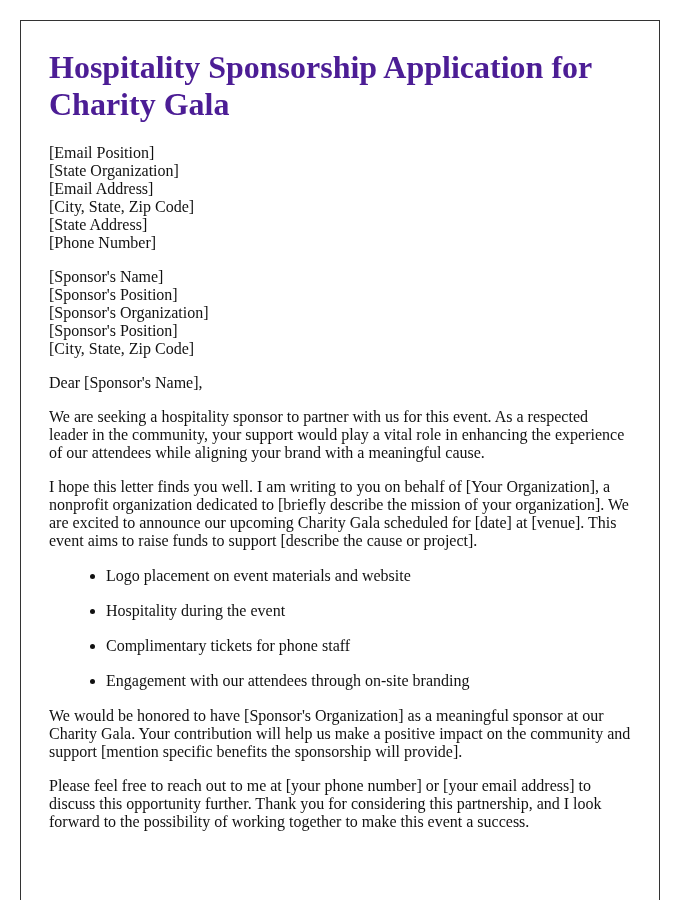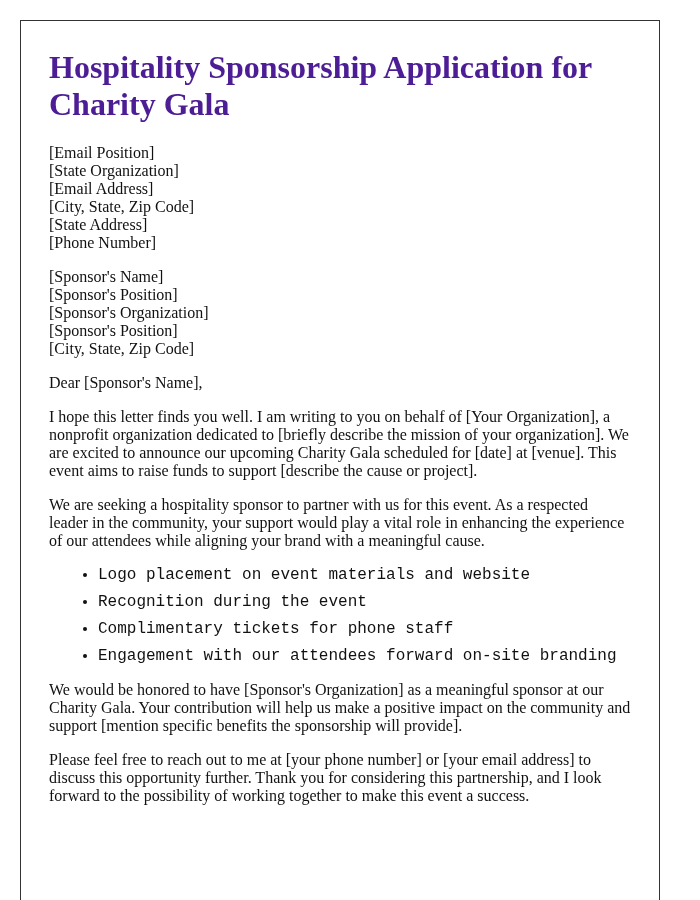--- a/index.html
+++ b/index.html
@@ -46,22 +46,21 @@
     .block div {
       white-space: nowrap;
     }
     ul {
       margin: 0 0 16px 0;
       padding-left: 40px;
       font-size: 16px;
       line-height: 18px;
     }
     li {
-      margin: 9px;
-      font-family: Liberation Mono, monospace;
+      margin: 17px;
     }
   </style>
 </head>
 <body>
 
 <div class="page">
   <h1>Hospitality Sponsorship Application for Charity Gala</h1>
 
 
   <div class="block">
@@ -76,25 +75,25 @@
   <div class="block">
     <div>[Sponsor's Name]</div>
     <div>[Sponsor's Position]</div>
     <div>[Sponsor's Organization]</div>
     <div>[Sponsor's Position]</div>
     <div>[City, State, Zip Code]</div>
   </div>
 
   <p>Dear [Sponsor's Name],</p>
 
+  <p>We are seeking a hospitality sponsor to partner with us for this event. As a respected leader in the community, your support would play a vital role in enhancing the experience of our attendees while aligning your brand with a meaningful cause.</p>
   <p>I hope this letter finds you well. I am writing to you on behalf of [Your Organization], a nonprofit organization dedicated to [briefly describe the mission of your organization]. We are excited to announce our upcoming Charity Gala scheduled for [date] at [venue]. This event aims to raise funds to support [describe the cause or project].</p>
-  <p>We are seeking a hospitality sponsor to partner with us for this event. As a respected leader in the community, your support would play a vital role in enhancing the experience of our attendees while aligning your brand with a meaningful cause.</p>
 
   <ul>
     <li>Logo placement on event materials and website</li>
-    <li>Recognition during the event</li>
+    <li>Hospitality during the event</li>
     <li>Complimentary tickets for phone staff</li>
-    <li>Engagement with our attendees forward on-site branding</li>
+    <li>Engagement with our attendees through on-site branding</li>
   </ul>
 
   <p>We would be honored to have [Sponsor's Organization] as a meaningful sponsor at our Charity Gala. Your contribution will help us make a positive impact on the community and support [mention specific benefits the sponsorship will provide].</p>
   <p>Please feel free to reach out to me at [your phone number] or [your email address] to discuss this opportunity further. Thank you for considering this partnership, and I look forward to the possibility of working together to make this event a success.</p>
 </div>
 
 </body></html>

